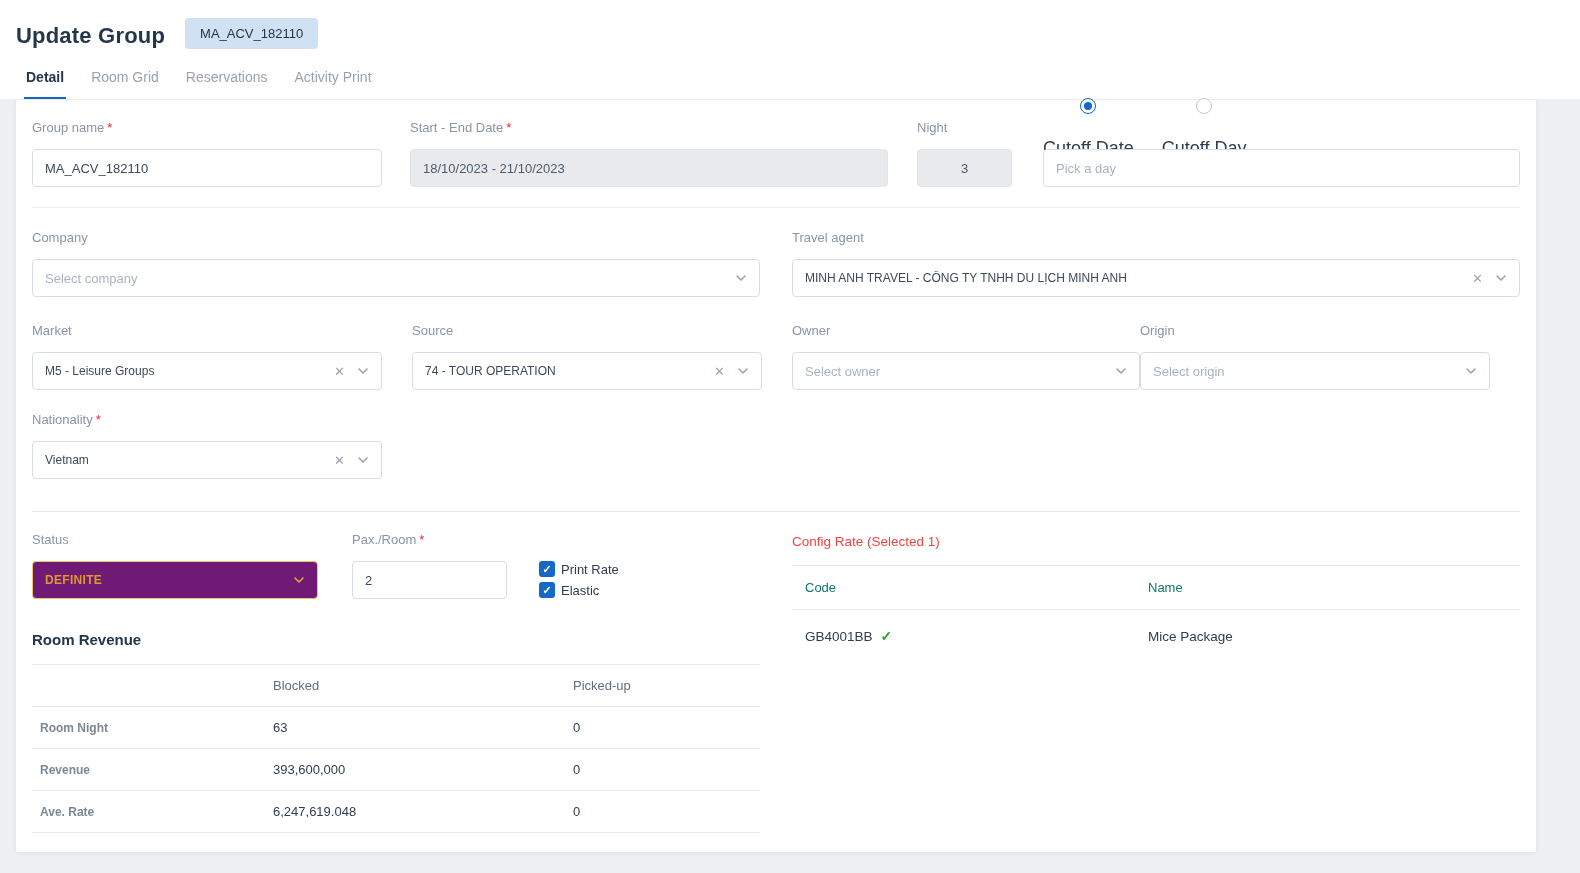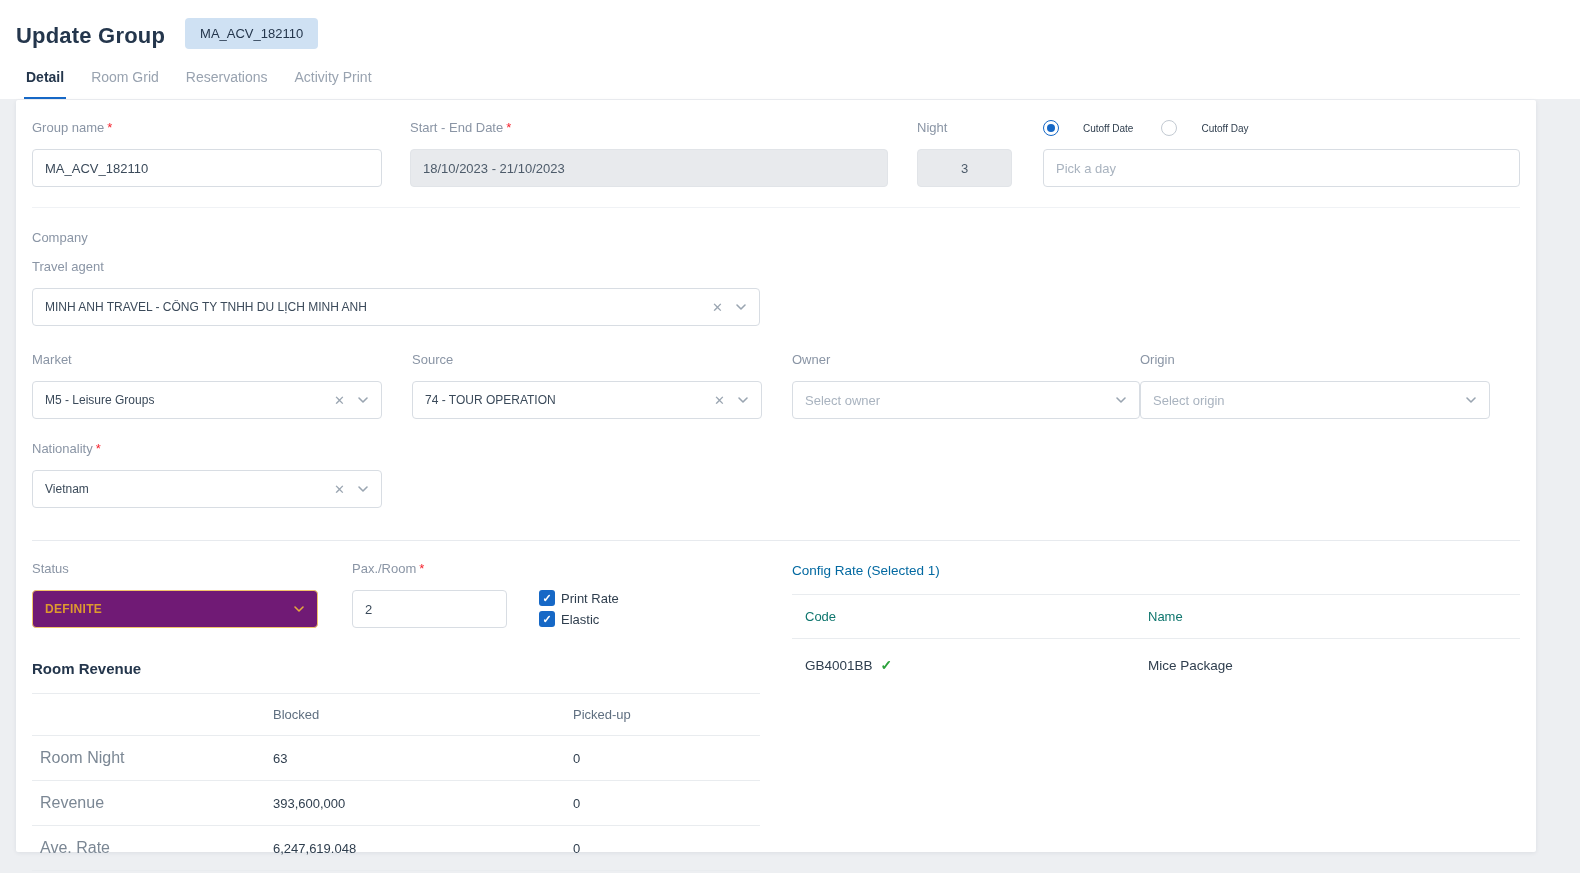--- a/index.html
+++ b/index.html
@@ -55,27 +55,27 @@
   .clear-x { color:#9aa5b1; font-size:13px; line-height:1; cursor:pointer; }
   .chev { display:flex; align-items:center; }
 
   
   .w350{width:350px} .w478{width:478px} .w95{width:95px} .w286{width:286px}
   .w155{width:155px} .w728{width:728px} .grow{flex:1}
   .mr28{margin-right:28px} .mr29{margin-right:29px} .mr30{margin-right:30px}
   .mr31{margin-right:31px} .mr32{margin-right:32px} .mr34{margin-right:34px}
 
   .sec1 { padding-bottom:20px; border-bottom:1px solid #f0f2f5; }
-  .sec2 { margin-top:22px;flex-direction:column; }
+  .sec2 { margin-top:22px; }
   .sec3 { margin-top:26px; }
   .sec4 { margin-top:22px; }
 
   
   .radio-group { display:flex; gap:28px; align-items:center; height:16px; margin-bottom:13px; }
-  .radio { display:flex; align-items:center; gap:24px; font-size:10px; color:#2f3e4e; cursor:pointer; }
+  .radio { display:flex; align-items:center; gap:24px; font-size:18px; color:#2f3e4e; cursor:pointer;flex-direction:column; }
   .radio-circle { width:16px; height:16px; border-radius:50%; border:1px solid #c3cad2; background:#fff; position:relative; flex:0 0 auto; }
   .radio-circle.checked { border-color:#1668c6; }
   .radio-circle.checked::after { content:""; position:absolute; inset:3px; border-radius:50%; background:#1668c6; }
 
   
   .bottom-section { border-top:1px solid #e7eaee; margin-top:32px; display:flex; }
   .left-col { width:728px; margin-right:32px; }
   .right-col { flex:1; }
   .status-row { display:flex; margin-top:20px; }
   .selectbox.status { background:#701a75; border-color:#f1c56a; }
@@ -87,24 +87,24 @@
     display:flex; align-items:center; justify-content:center;
     font-size:11px; font-weight:700; line-height:1; flex:0 0 auto;
   }
 
   
   .section-title { font-size:15px; font-weight:700; color:#24364c; margin-top:28px; }
   table { border-collapse:collapse; }
   .rev-table { width:728px; margin-top:16px; font-size:13px; }
   .rev-table th { text-align:left; color:#5f6f80; font-weight:400; padding:13px 8px; border-top:1px solid #e9ecef; border-bottom:1px solid #e9ecef; }
   .rev-table td { padding:13px 8px; border-bottom:1px solid #e9ecef; color:#2f3e4e; }
-  .rev-table td.rowlabel { color:#7b8794; font-size:16px; font-weight:400; }
-
-  
-  .config-title { font-size:13.5px; color:#0369a1; padding:22px 0 16px; border-bottom:1px solid #e9ecef; }
+  .rev-table td.rowlabel { color:#7b8794; font-size:12px; font-weight:700; }
+
+  
+  .config-title { font-size:13.5px; color:#ef4444; padding:22px 0 16px; border-bottom:1px solid #e9ecef; }
   .cfg-table { width:100%; font-size:13px; }
   .cfg-table th { text-align:left; color:#0f766e; font-weight:400; padding:14px 13px; border-bottom:1px solid #e9ecef; }
   .cfg-table td { padding:18px 13px; color:#2f3e4e; font-size:13.5px; }
   .green-check { color:#2aa13a; font-weight:700; margin-left:8px; font-size:14px; }
 </style>
 </head>
 <body>
 
 <header class="app-header">
   <div class="title-row">
@@ -150,20 +150,30 @@
             <span>Cutoff Day</span>
           </label>
         </div>
         <input class="input" placeholder="Pick a day" style="">
       </div>
     </div>
 
     <div class="row sec2">
       <div class="field w728 mr32">
         <label><span>Company</span></label>
+        <div class="selectbox">
+          <span class="sel-value sel-placeholder">Select company</span>
+          <span class="sel-icons">
+            <span class="chev">
+                <svg width="12" height="12" viewBox="0 0 12 12">
+                  <path d="M2 4l4 4 4-4" fill="none" stroke="#9aa5b1" stroke-width="1.6" stroke-linecap="round" stroke-linejoin="round"></path>
+                </svg>
+              </span>
+          </span>
+        </div>
       </div>
       <div class="field w728">
         <label><span>Travel agent</span></label>
         <div class="selectbox">
           <span class="sel-value small">MINH ANH TRAVEL - CÔNG TY TNHH DU LỊCH MINH ANH</span>
           <span class="sel-icons">
             <span class="clear-x">✕</span>
             <span class="chev">
                 <svg width="12" height="12" viewBox="0 0 12 12">
                   <path d="M2 4l4 4 4-4" fill="none" stroke="#9aa5b1" stroke-width="1.6" stroke-linecap="round" stroke-linejoin="round"></path>

